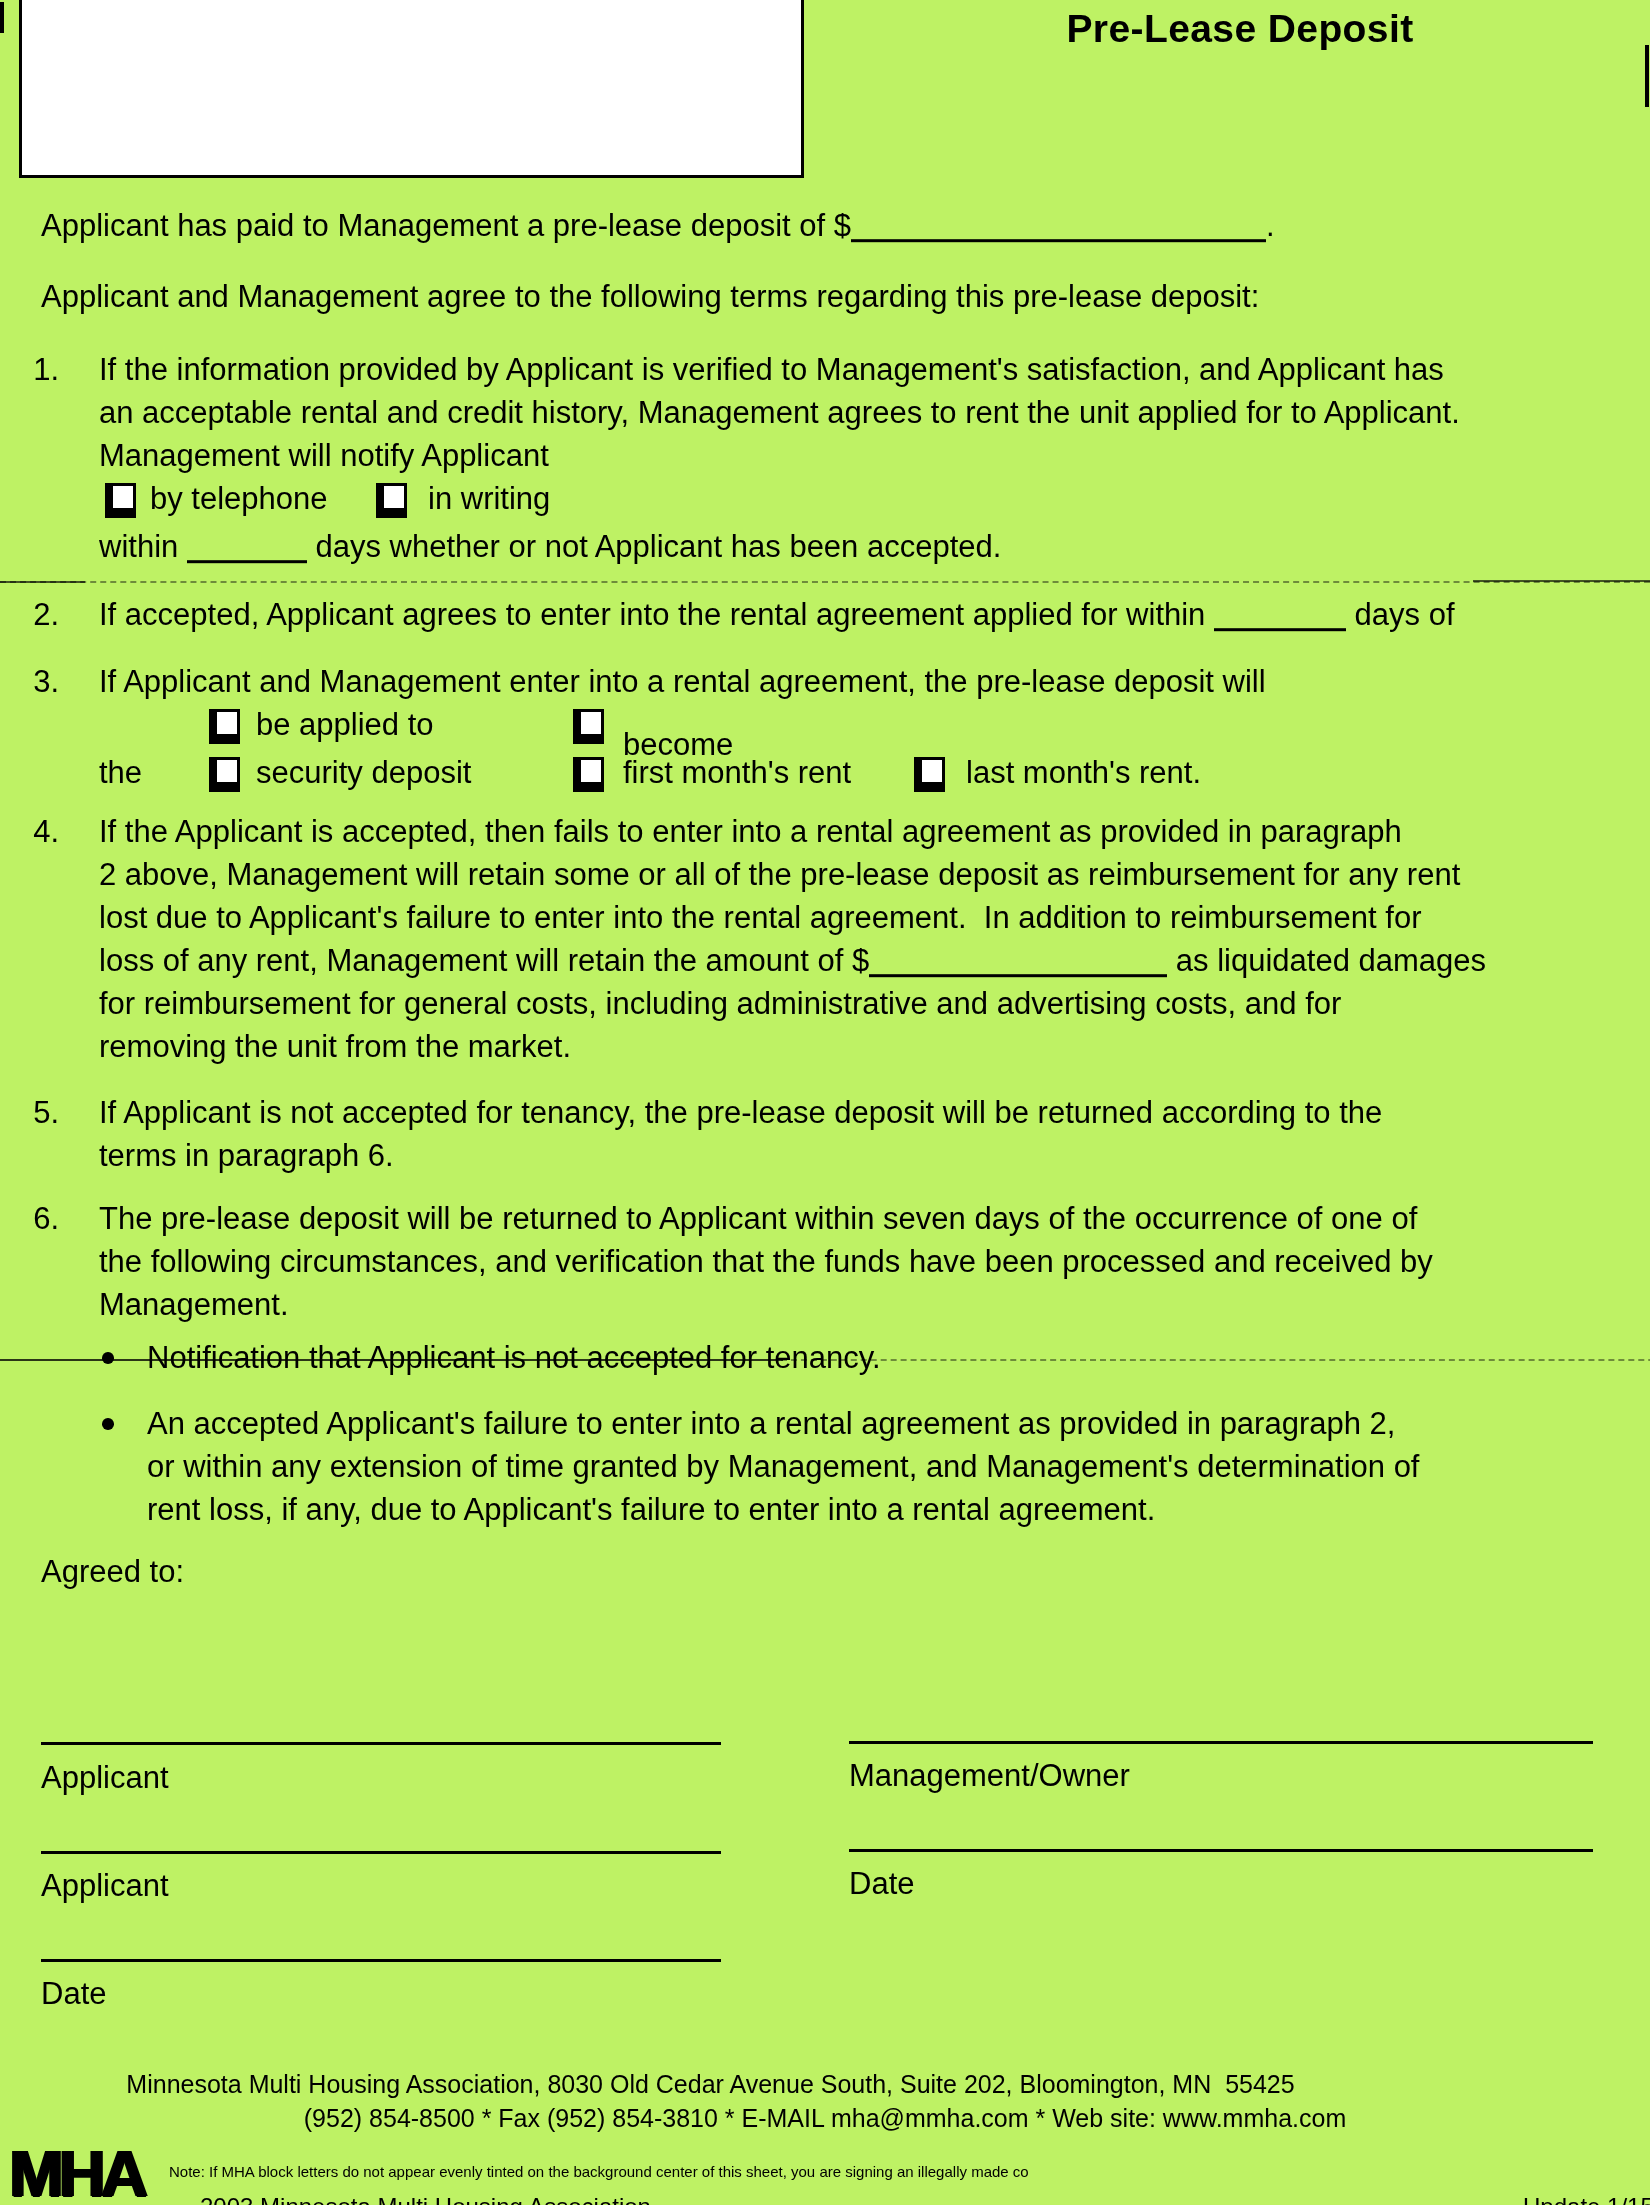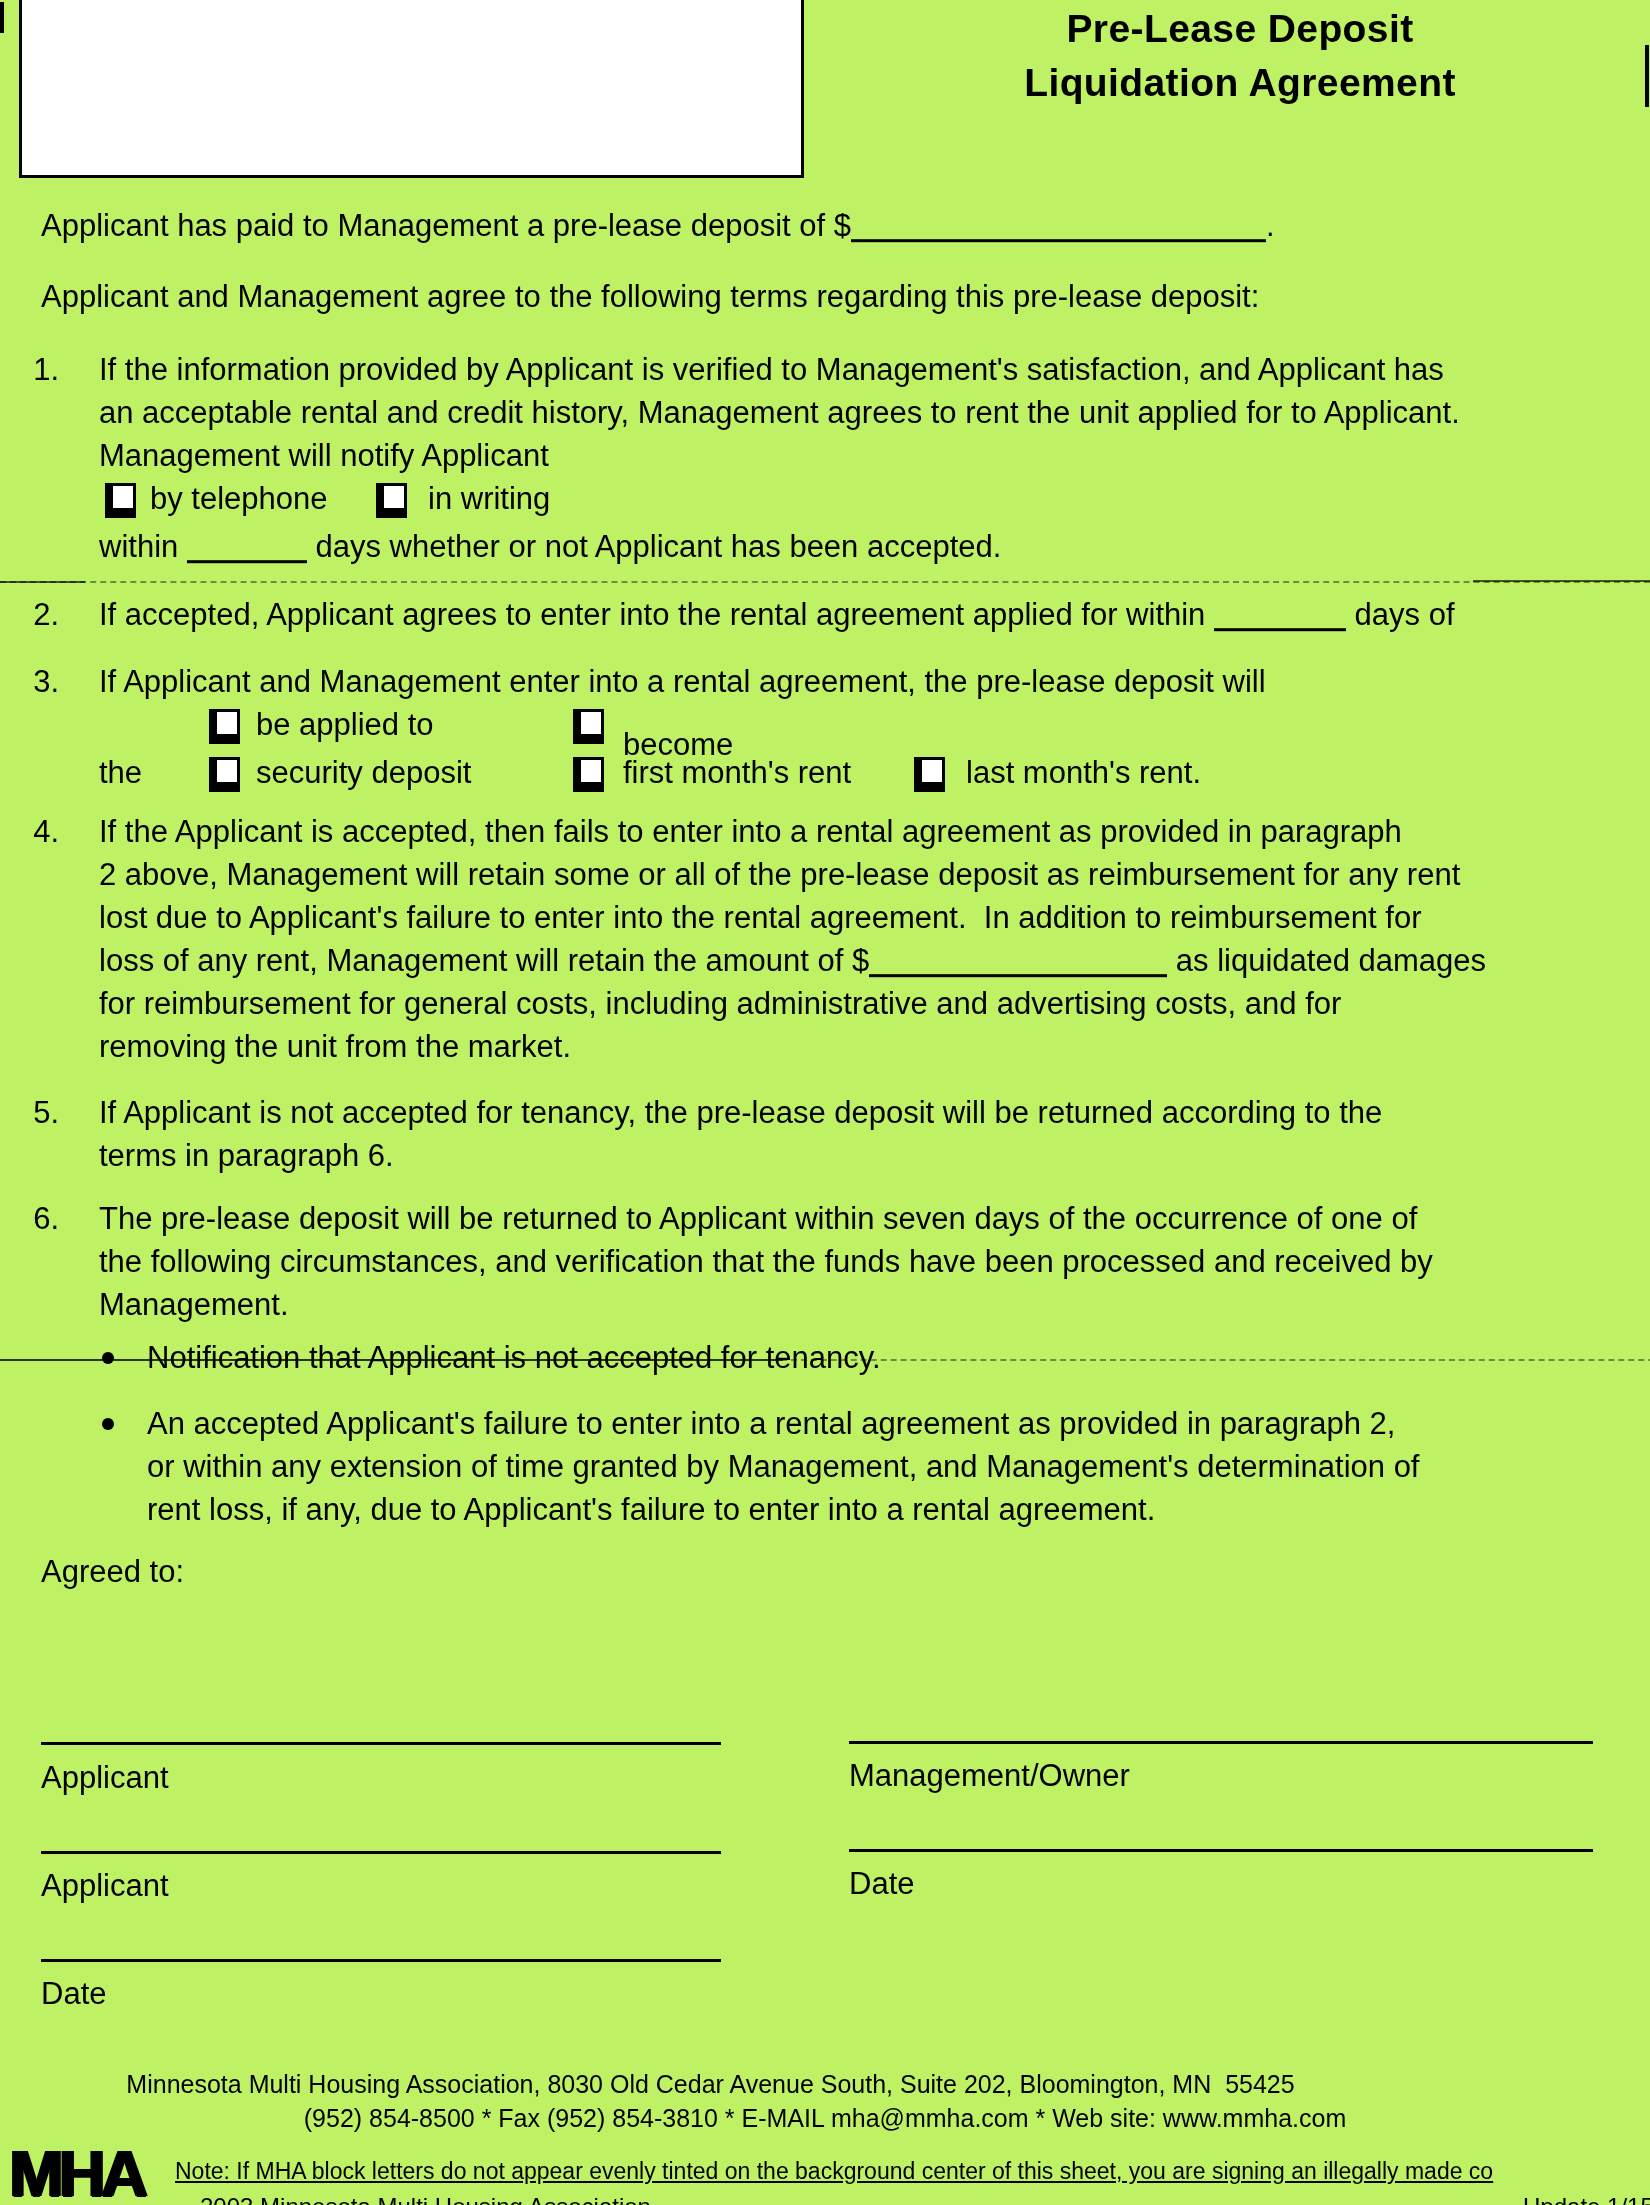--- a/index.html
+++ b/index.html
@@ -42,40 +42,39 @@
   .speck { position:absolute; background:#000; }
   
   .sig { position:absolute; left:41px; top:1740px; width:1609px; height:326px; }
   .sigline { position:absolute; border-top:3.9px solid #000; }
   .siglabel { position:absolute; white-space:pre; }
   
   .f-org { position:absolute; top:2068px; left:0; width:1421px; text-align:center;
     font-size:25px; line-height:33px; white-space:pre; }
   .f-contact { position:absolute; top:2102px; left:0; width:1650px; text-align:center;
     font-size:25px; line-height:33px; white-space:pre; }
-  .f-note { position:absolute; top:2156px; left:175px; font-size:23px; line-height:31px; white-space:pre;text-decoration:underline; }
+  .f-note { position:absolute; top:2156px; left:169px; font-size:15px; line-height:31px; white-space:pre; }
   .f-copy { position:absolute; top:2191px; left:200px; font-size:24px; line-height:31px; white-space:pre; }
   .f-update { position:absolute; top:2191px; left:1523px; font-size:24px; line-height:31px; white-space:pre; }
   .mha { position:absolute; left:9.3px; top:2141px; font-weight:bold; font-size:65px; line-height:65px;
     letter-spacing:-4.7px; text-shadow:1.6px 0 #000,-1.6px 0 #000,0 0.8px #000; white-space:pre; }
   .mha-swoosh { position:absolute; left:6.2px; top:2194px; }
 </style>
 </head>
 <body>
 
 <div id="page">
 
   <div class="top-box"></div>
 
   <div class="speck" style="left:0;top:1.6px;width:3.9px;height:31px;"></div>
   <div class="speck" style="left:1645px;top:45px;width:3.9px;height:62px;"></div>
 
   <div class="doc-title">
     <span>Pre-Lease Deposit</span>
-    <span>Liquidation Agreement</span>
   </div>
 
   <div class="scanline" style="top:581px;"></div>
   <div class="scanseg" style="top:581px;left:0;width:85px;"></div>
   <div class="scanseg" style="top:580px;left:1473px;width:178px;"></div>
 
   <div class="content">
 
     <div class="para">
       <span class="ln"><span>Applicant has paid to Management a pre-lease deposit of $</span><span class="blank b536"></span><span>.</span></span>

